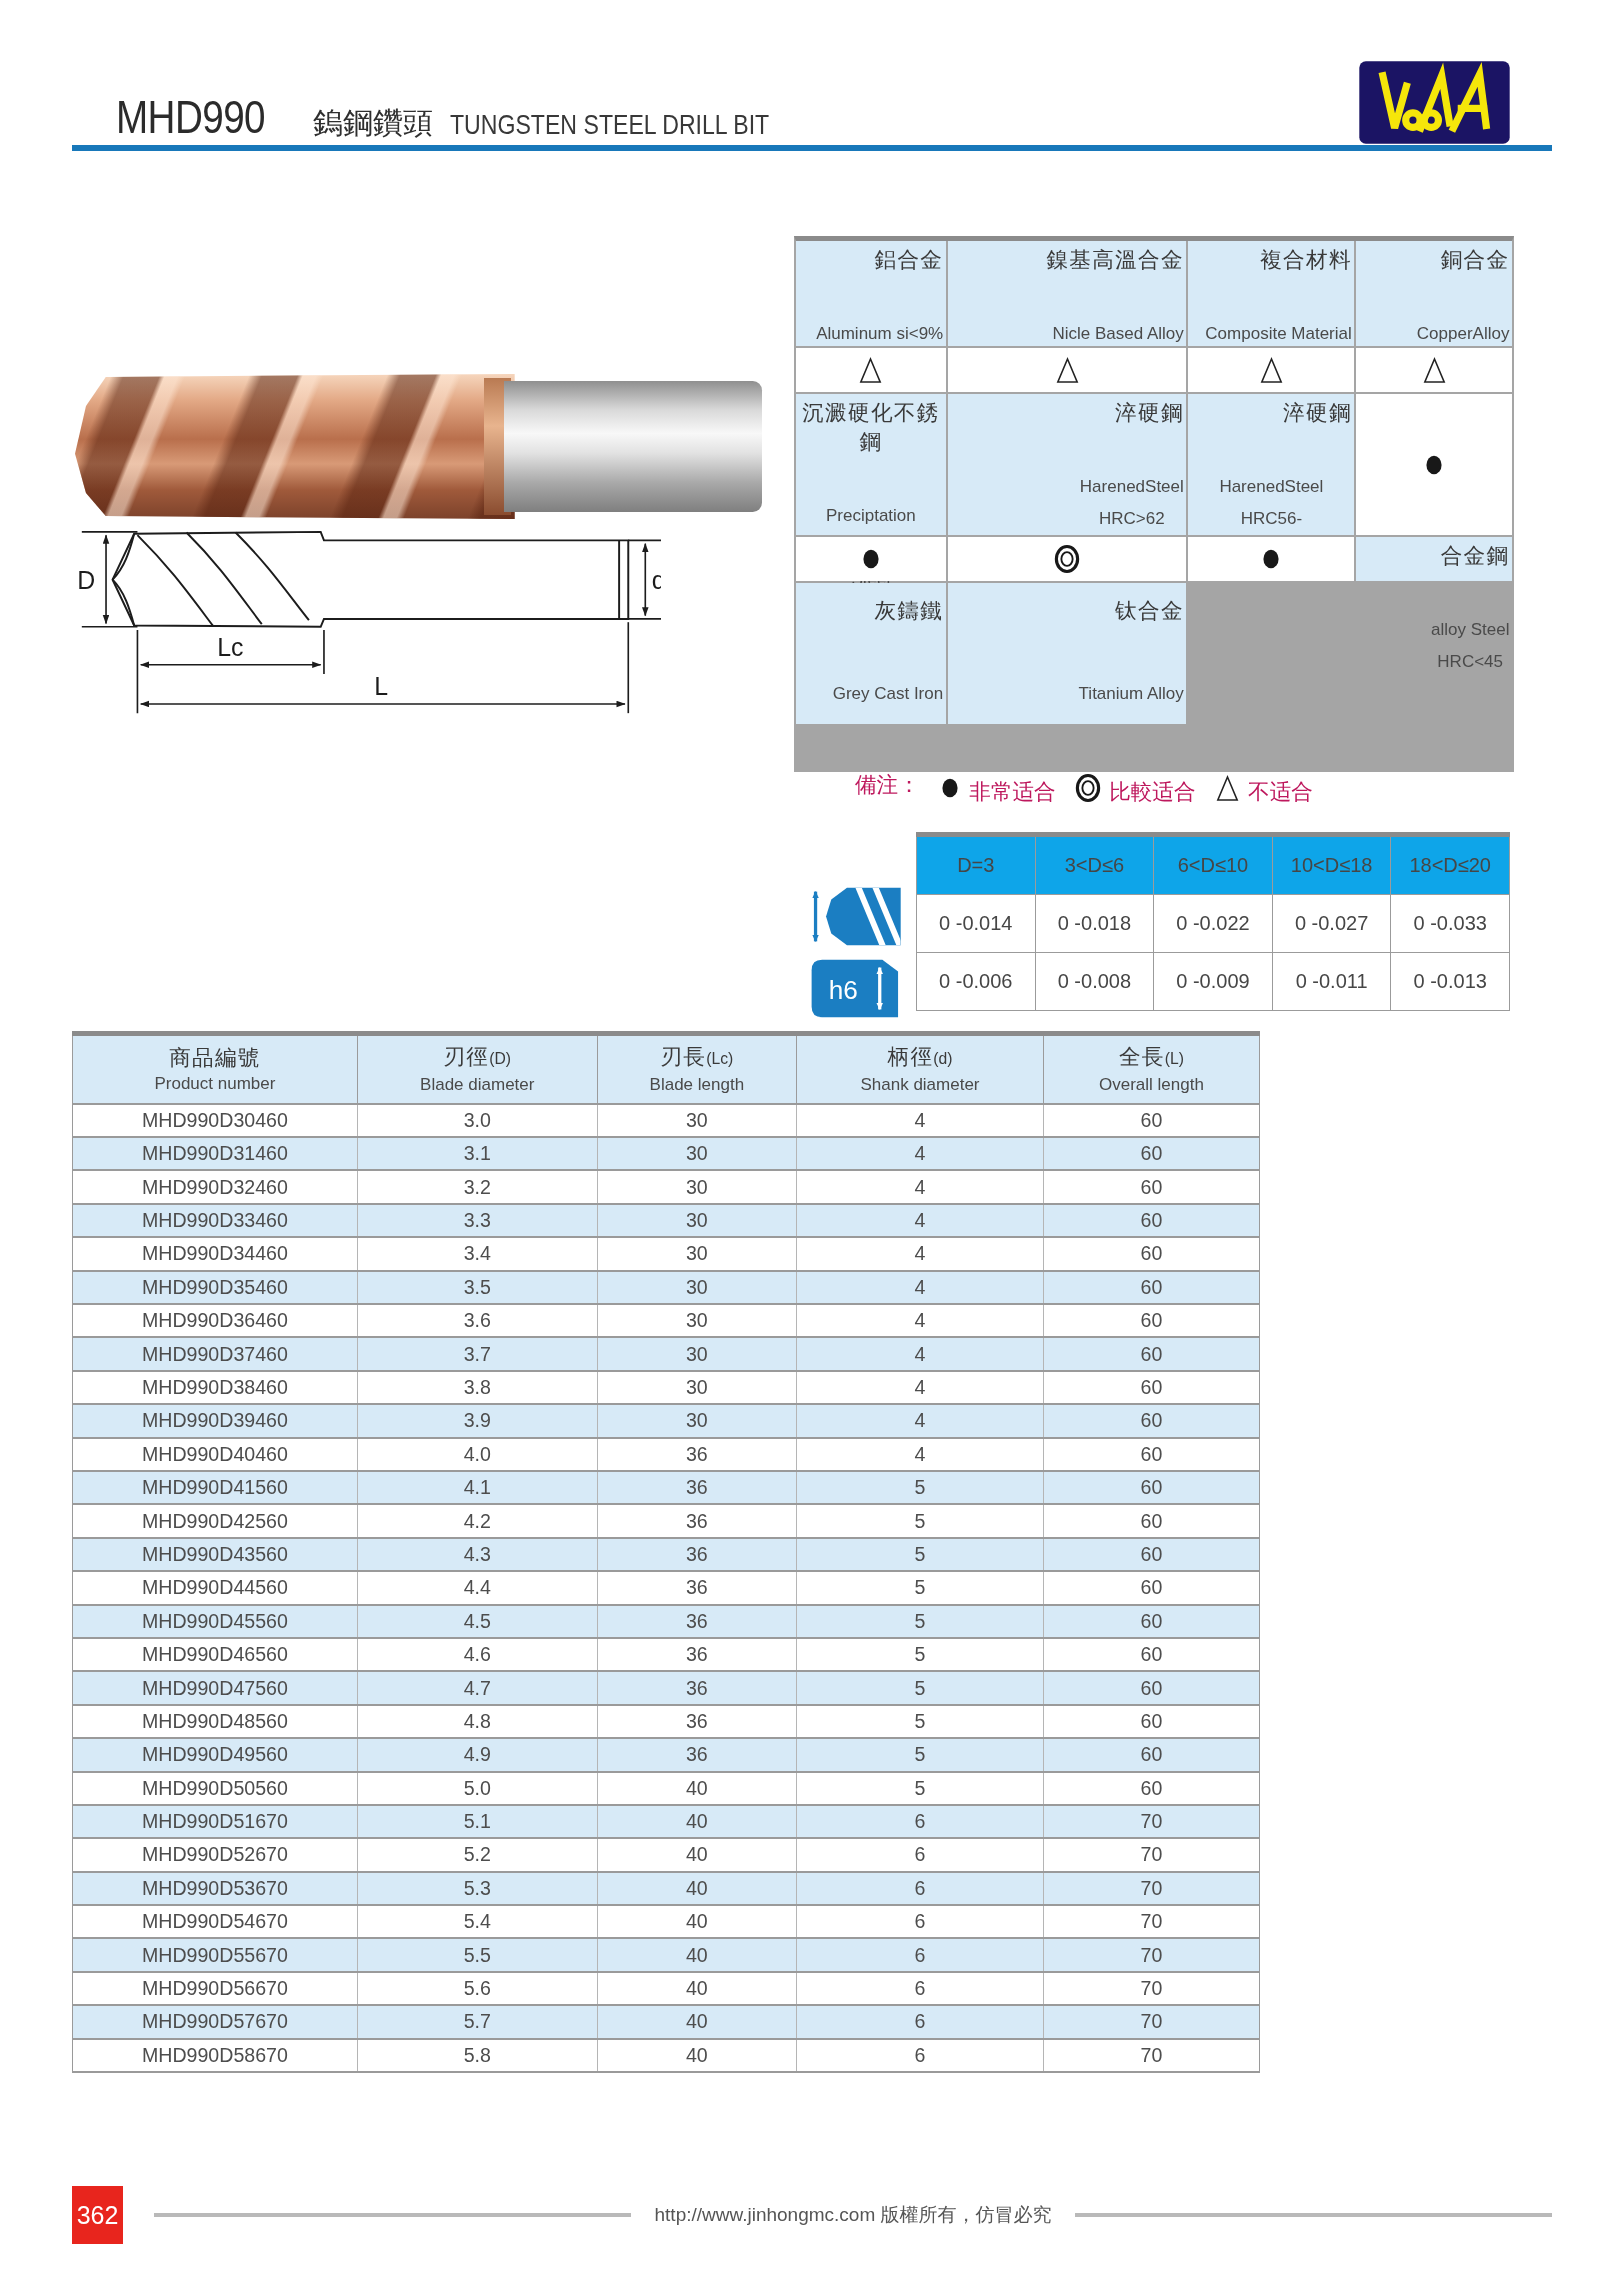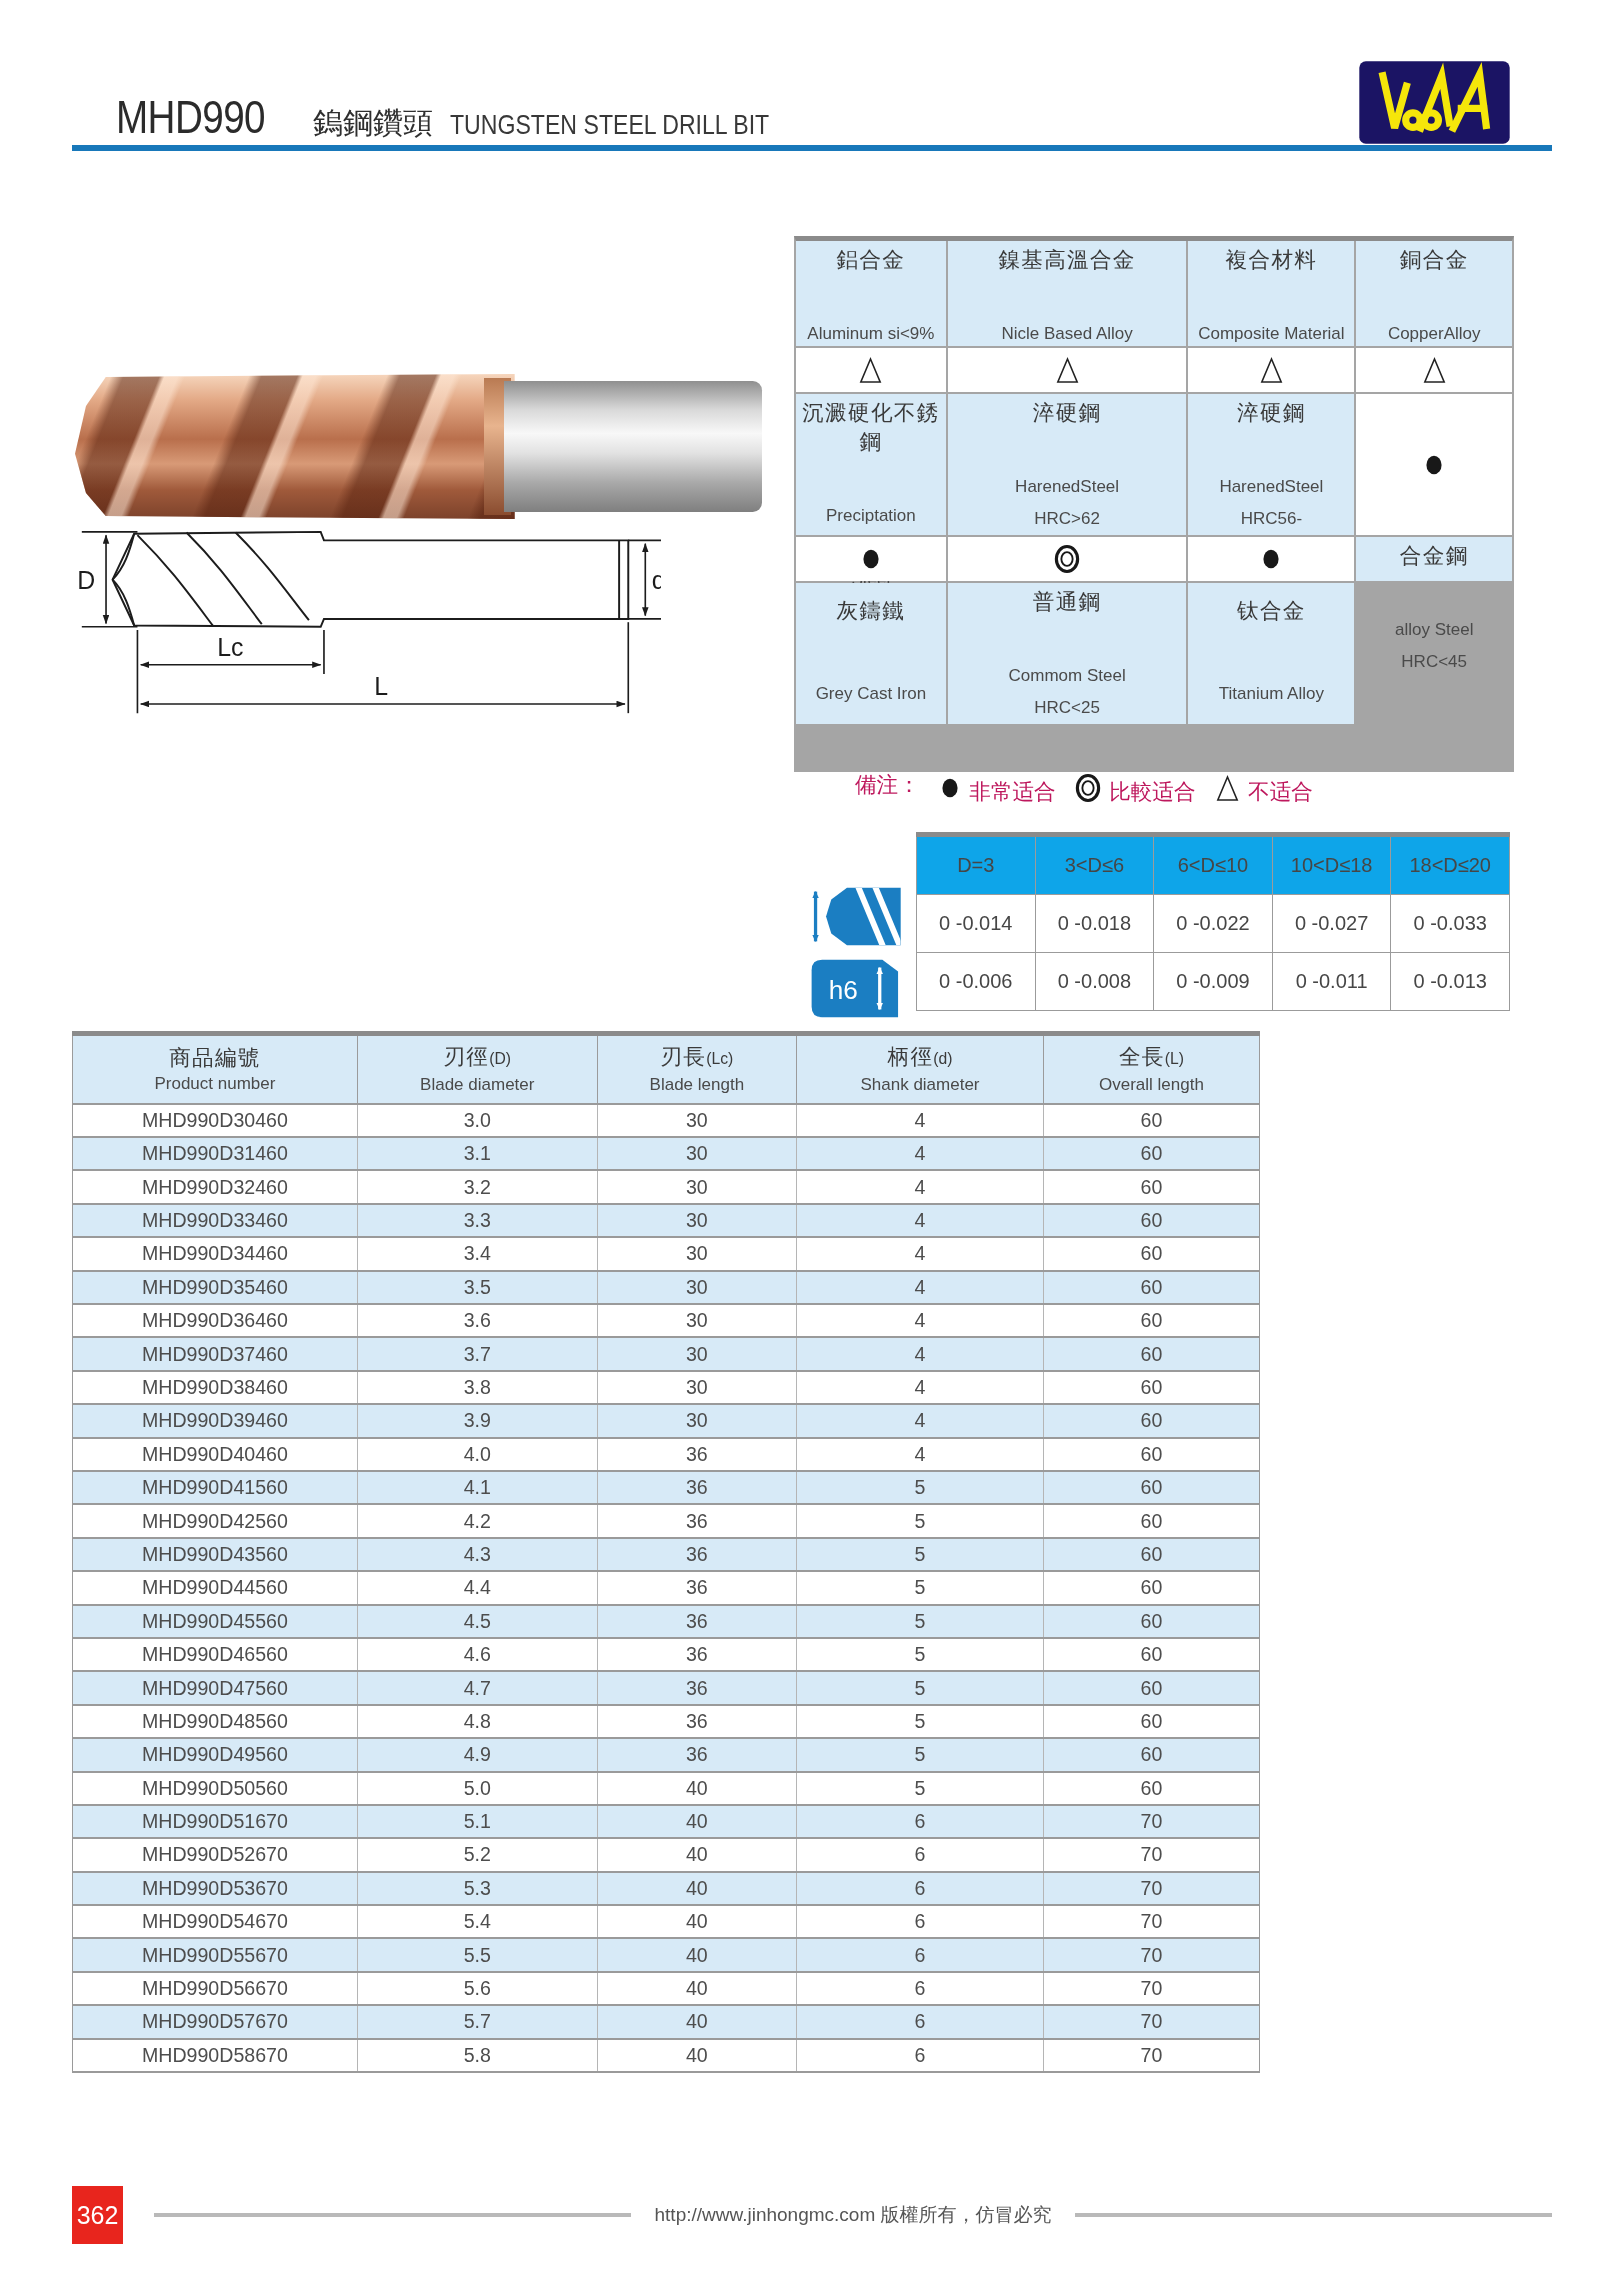--- a/index.html
+++ b/index.html
@@ -26,21 +26,21 @@
   .collar{position:absolute;right:36.5%;top:3%;width:4%;height:94%;
     background:linear-gradient(180deg,#b97a52,#e8b48e 35%,#8a4c2f 100%);}
 
   
   .drawing{position:absolute;left:72px;top:522px;width:589px;height:203px;}
 
   
   .mat{position:absolute;left:794px;top:236px;width:716px;border:2px solid #a5a5a5;border-top:5.9px solid #8b8b8b;
        background:#a5a5a5;display:grid;grid-template-columns:190fr 345fr 240fr 225fr;
        grid-template-rows:105px 44px 141px 44px 141px 44px;gap:2px;}
-  .mat-cell{background:#d7eaf7;display:flex;flex-direction:column;justify-content:space-evenly;align-items:center;text-align:center;padding:3.9px 2.6px;}
+  .mat-cell{background:#d7eaf7;display:flex;flex-direction:column;justify-content:space-evenly;align-items:flex-end;text-align:center;padding:3.9px 2.6px;}
   .mat-cn{font-size:21.6px;color:#3a3a3a;letter-spacing:1.3px;}
   .mat-en{font-size:17px;color:#4a4a4a;white-space:pre-line;line-height:1.9;margin-top:44px;}
   .sym-cell{background:#ffffff;display:flex;align-items:center;justify-content:center;}
 
   
   .legend{position:absolute;left:855px;top:770px;height:42px;display:flex;gap:17px;font-size:21.6px;color:#be185d;}
   .leg-item{display:flex;align-items:center;gap:6.5px;}
 
   
   .tol-icons{position:absolute;left:809px;top:885px;width:93px;}
@@ -211,25 +211,20 @@
         </svg>
       </div>
       <div class="mat-cell">
         <div class="mat-cn">合金鋼</div>
         <div class="mat-en">alloy Steel
 HRC&lt;45</div>
       </div>
       <div class="mat-cell">
         <div class="mat-cn">灰鑄鐵</div>
         <div class="mat-en">Grey Cast Iron</div>
-      </div>
-      <div class="mat-cell">
-        <div class="mat-cn">普通鋼</div>
-        <div class="mat-en">Commom Steel
-HRC&lt;25</div>
       </div>
       <div class="mat-cell">
         <div class="mat-cn">钛合金</div>
         <div class="mat-en">Titanium Alloy</div>
       </div>
     </div>
 
   <div class="legend" id="legend">
     <span>備注：</span>
   <span class="leg-item">

